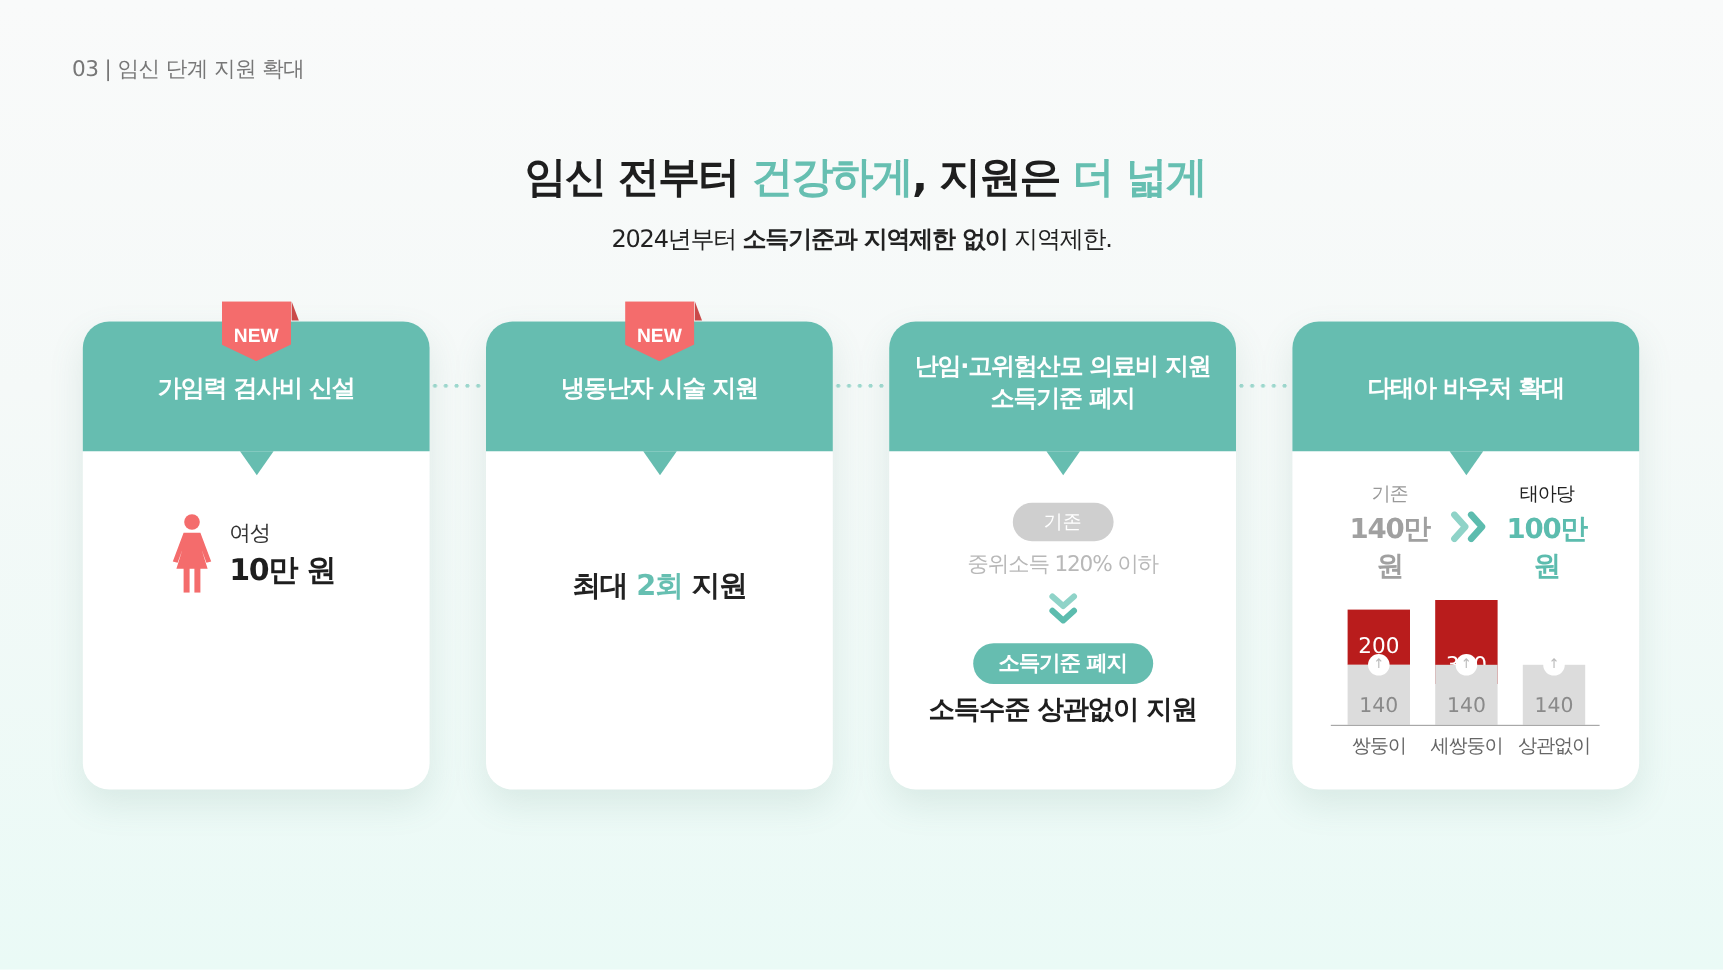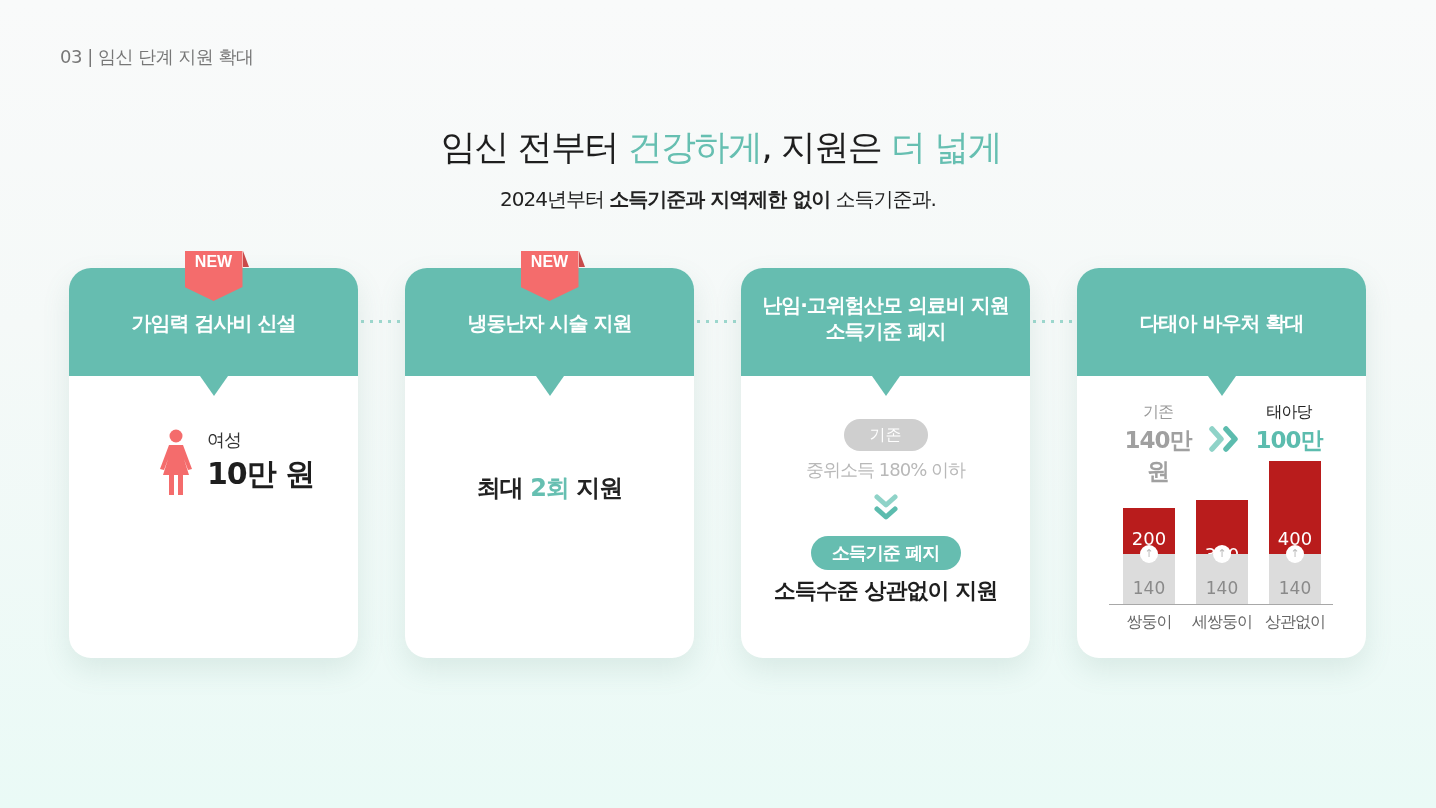--- a/index.html
+++ b/index.html
@@ -9,21 +9,21 @@
     background: linear-gradient(180deg, #f9fafa 0%, #f5f9f8 40%, #eafaf6 100%);
     color: #222;
     position: relative;
   }
   .section-label {
     position: absolute; left: 60px; top: 45px;
     font-size: 18px; color: #777; letter-spacing: -0.5px;
   }
   .headline {
     position: absolute; left: 6px; right: 0; top: 124px;
-    text-align: center; font-size: 35px; font-weight: normal; color: #1e1e1e;
+    text-align: center; font-size: 35px; font-weight: bold; color: #1e1e1e;
     letter-spacing: -1.5px;
   }
   .headline .hl { color: #66bfb1; }
   .subline {
     position: absolute; left: 0; right: 0; top: 186px;
     text-align: center; font-size: 20px; color: #222; letter-spacing: -1px;
   }
   .subline b { font-weight: bold; }
 
   .connector {
@@ -56,28 +56,28 @@
   }
   .new-ribbon .fold {
     position: absolute; right: -6px; top: 0; width: 0; height: 0;
     border-bottom: 16px solid #c94a4a; border-right: 6px solid transparent;
   }
   .new-ribbon .body {
     position: absolute; left: 0; top: 0; width: 58px; height: 50px;
     background: #f46c6c;
     clip-path: polygon(0 0, 100% 0, 100% 72%, 50% 100%, 0 72%);
     color: #fff; font-weight: bold; font-size: 16px;
-    text-align: center; padding-top: 2px; font-family: "Liberation Sans", sans-serif;
-  }
-
-  
-  .gender-row { position: absolute; left: 90px; display: flex; align-items: center; }
+    text-align: center; padding-top: 21px; font-family: "Liberation Sans", sans-serif;
+  }
+
+  
+  .gender-row { position: absolute; left: 74px; display: flex; align-items: center; }
   .gender-row .txt { margin-left: 14px; }
   .gender-row .lbl { font-size: 18px; color: #333; letter-spacing: -1px; }
-  .gender-row .amt { font-size: 30px; font-weight: bold; color: #1e1e1e; letter-spacing: -1px; margin-top: 2px; }
+  .gender-row .amt { font-size: 25px; font-weight: bold; color: #1e1e1e; letter-spacing: -1px; margin-top: 2px; }
 
   
   .c2-main { position: absolute; left: 0; right: 0; top: 204px; text-align: center;
     font-size: 24px; font-weight: bold; letter-spacing: -1px; color: #222; }
   .c2-main .hl { color: #66bfb1; }
   .c2-sub { position: absolute; left: 0; right: 0; top: 244px; text-align: center;
     font-size: 18px; color: #333; letter-spacing: -1px; }
   .c2-sub b { font-size: 26px; font-weight: bold; color: #1e1e1e; }
 
   
@@ -115,21 +115,21 @@
   .xlabels { position: absolute; left: 32px; top: 344px; width: 224px; height: 24px; }
   .xlabels span { position: absolute; font-size: 16px; color: #666; letter-spacing: -1px; width: 80px; text-align: center; }
 </style>
 </head>
 <body>
 
 <div class="section-label">03 | 임신 단계 지원 확대</div>
 
 <h1 class="headline"><span>임신 전부터 </span><span class="hl">건강하게</span><span>, 지원은 </span><span class="hl">더 넓게</span></h1>
 
-<div class="subline"><span>2024년부터 </span><b>소득기준과 지역제한 없이</b><span> 소득기준과.</span></div>
+<div class="subline"><span>2024년부터 </span><b>소득기준과 지역제한 없이</b><span> 지역제한.</span></div>
 
 <div class="connector" style="left:358px; width:48px;"></div>
 <div class="connector" style="left:694px; width:48px;"></div>
 <div class="connector" style="left:1030px; width:48px;"></div>
 
 <div class="card" style="left:69px;">
   <div class="new-ribbon">
     <div class="fold"></div>
     <div class="body">NEW</div>
   </div>
@@ -161,21 +161,21 @@
   <div class="c2-main"><span>최대 </span><span class="hl">2회</span><span> 지원</span></div>
 </div>
 
 <div class="card" style="left:741px;">
   <div class="card-head" style="flex-direction:column;">
     <span style="margin-top:-8px;">난임·고위험산모 의료비 지원</span>
     <span>소득기준 폐지</span>
     <span class="pointer"></span>
   </div>
   <div class="pill gray">기존</div>
-  <div class="c3-before">중위소득 180% 이하</div>
+  <div class="c3-before">중위소득 120% 이하</div>
   <svg class="c3-chevrons" viewBox="0 0 28 28">
     <polyline points="5,3 14,11 23,3" fill="none" stroke="#8fd3c8" stroke-width="5" stroke-linecap="round" stroke-linejoin="round"></polyline>
     <polyline points="5,15 14,23 23,15" fill="none" stroke="#5cbcae" stroke-width="5" stroke-linecap="round" stroke-linejoin="round"></polyline>
   </svg>
   <div class="pill teal">소득기준 폐지</div>
   <div class="c3-after">소득수준 상관없이 지원</div>
 </div>
 
 <div class="card" style="left:1077px;">
   <div class="card-head">
@@ -198,21 +198,20 @@
   <div class="bars">
     <div class="bar" style="left:14px; height:96px;">
       <div class="top" style="top:0; height:46px; padding-top:20px;"><span>200</span></div>
       <div class="base"><span class="up">↑</span><span>140</span></div>
     </div>
     <div class="bar" style="left:87px; height:104px;">
       <div class="top" style="top:0; height:70px; padding-top:44px;"><span>300</span></div>
       <div class="base"><span class="up">↑</span><span>140</span></div>
     </div>
     <div class="bar" style="left:160px; height:143px;">
-      <div class="top" style="top:0; height:93px; padding-top:67px;"><span>400</span></div>
       <div class="base"><span class="up">↑</span><span>140</span></div>
     </div>
   </div>
   <div class="axis"></div>
   <div class="xlabels">
     <span style="left:0px;">쌍둥이</span>
     <span style="left:73px;">세쌍둥이</span>
     <span style="left:146px;">상관없이</span>
   </div>
 </div>

